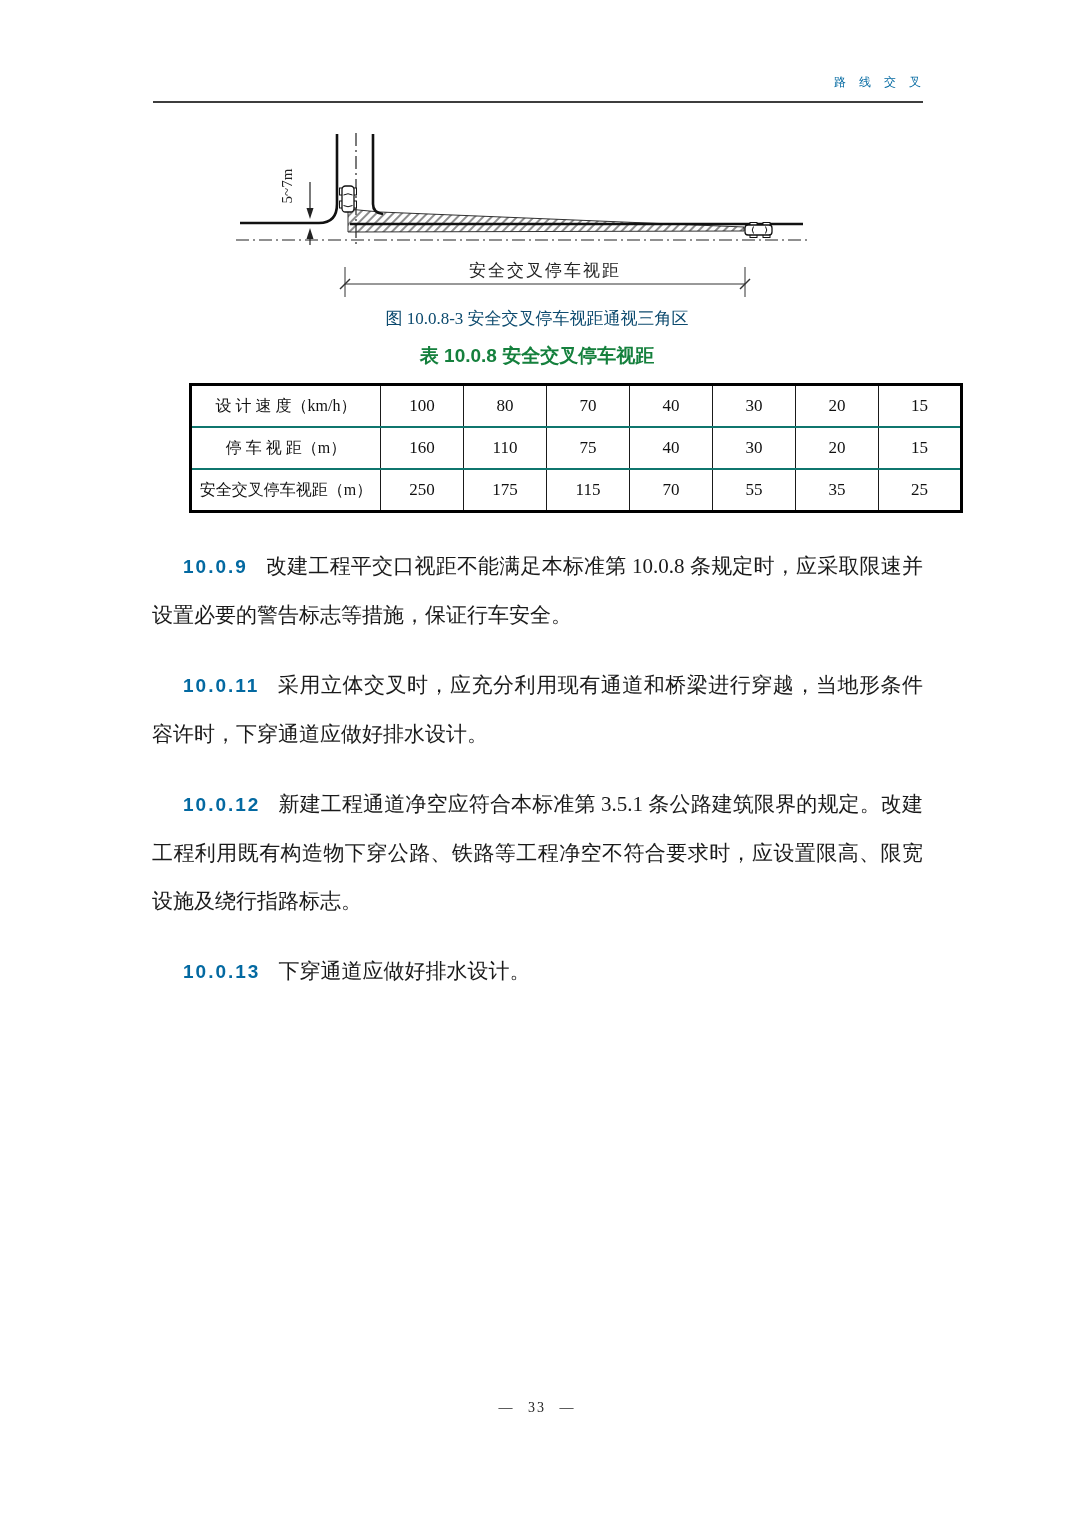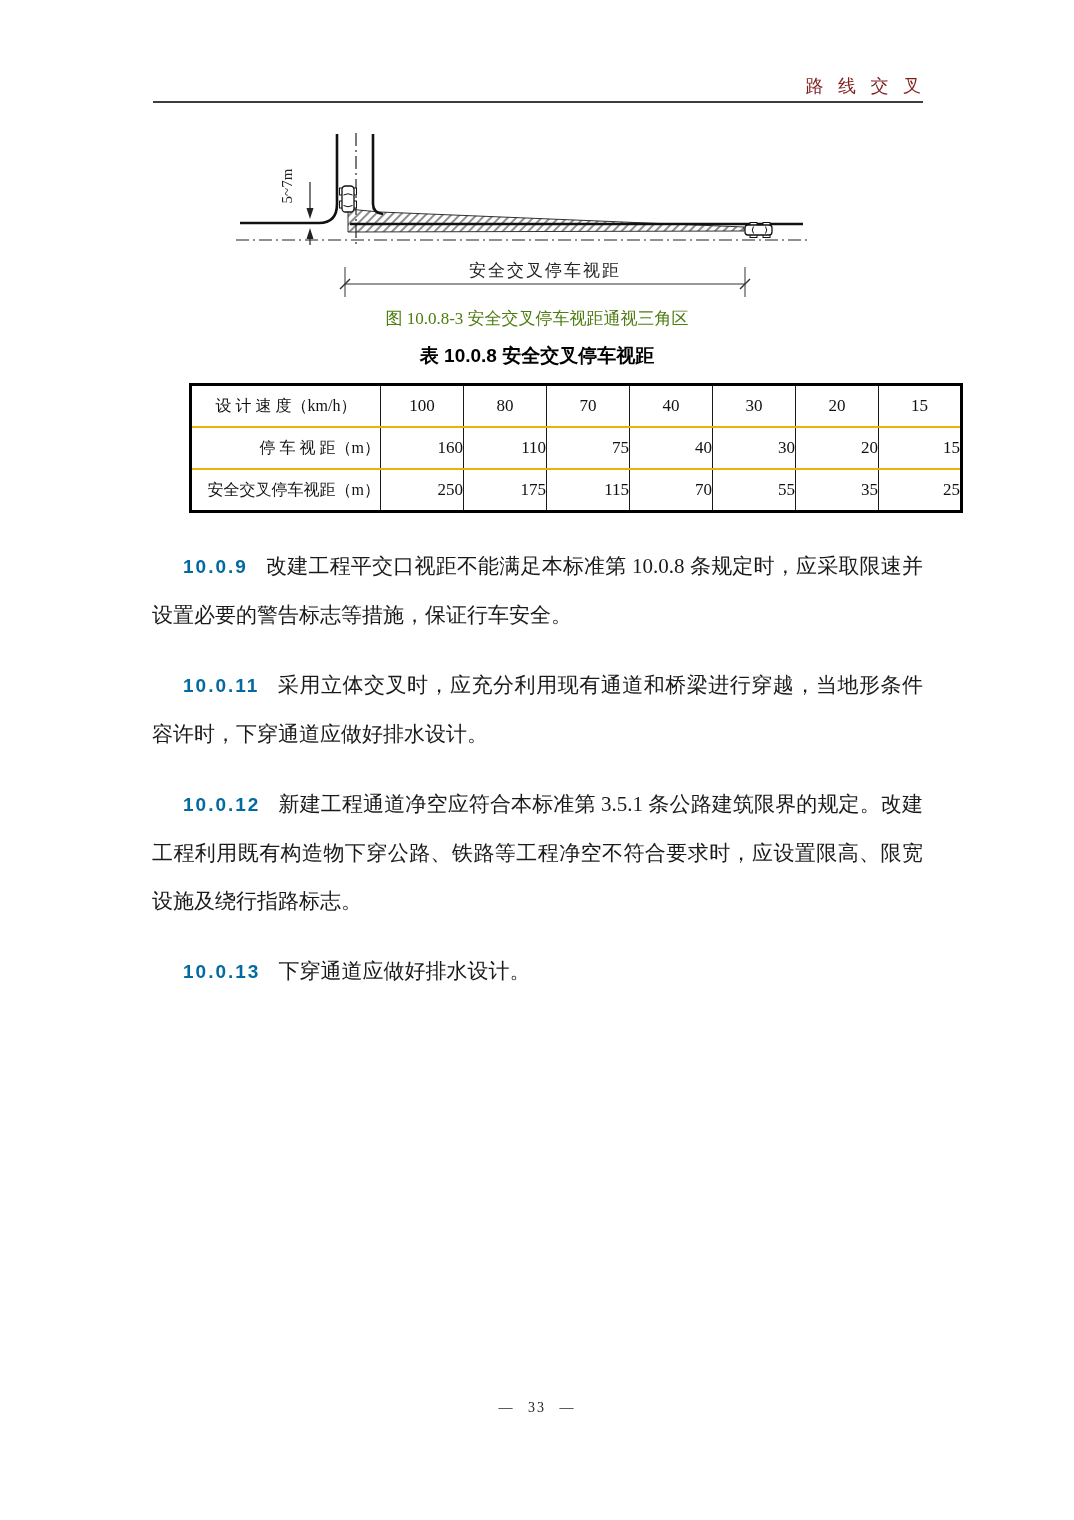--- a/index.html
+++ b/index.html
@@ -8,52 +8,52 @@
     width:1074px;height:1520px;
     margin:0 auto;
     background:#ffffff;
     color:#1c1c1c;
     font-family:"Liberation Serif","DejaVu Serif",serif;
     overflow:hidden;
   }
   
   .header-title{
     position:absolute;top:74px;right:148px;
-    font-size:18px;letter-spacing:5px;color:#7f1d1d;
+    font-size:12px;letter-spacing:5px;color:#0369a1;
   }
   .header-rule{
     position:absolute;top:101px;left:153px;
     width:770px;height:2px;background:#3d3d3d;
   }
   
   .figure-svg{position:absolute;top:128px;left:152px;}
   .fig-caption{
     position:absolute;top:307px;left:152px;width:770px;
-    text-align:center;font-size:17px;color:#4d7c0f;
+    text-align:center;font-size:17px;color:#0c4a6e;
   }
   
   .table-title{
     position:absolute;top:343px;left:152px;width:770px;
     text-align:center;font-size:19px;font-weight:bold;
     font-family:"Liberation Sans","DejaVu Sans",sans-serif;
-    color:#000000;
+    color:#15803d;
   }
   table.sd-table{
     position:absolute;top:383px;left:152px;
     width:771px;table-layout:fixed;
     border-collapse:collapse;
     border:3px solid #000;
     font-size:17px;color:#111;margin-left:37px;
   }
   table.sd-table td{
     border:1px solid #1a1a1a;
     text-align:center;vertical-align:middle;
     height:40px;padding:0;
   }
-  table.sd-table tr + tr td{border-top:2px solid #eab308;text-align:right;}
+  table.sd-table tr + tr td{border-top:2px solid #0f766e;}
   table.sd-table td.rlabel{font-size:16px;}
   
   .clauses{position:absolute;top:542px;left:152px;width:771px;}
   .clause{
     margin:0;padding:0;
     font-size:21px;line-height:48px;
     text-align:justify;text-justify:inter-ideograph;
     text-indent:31px;color:#1a1a1a;
   }
   .clause + .clause{margin-top:22px;}

